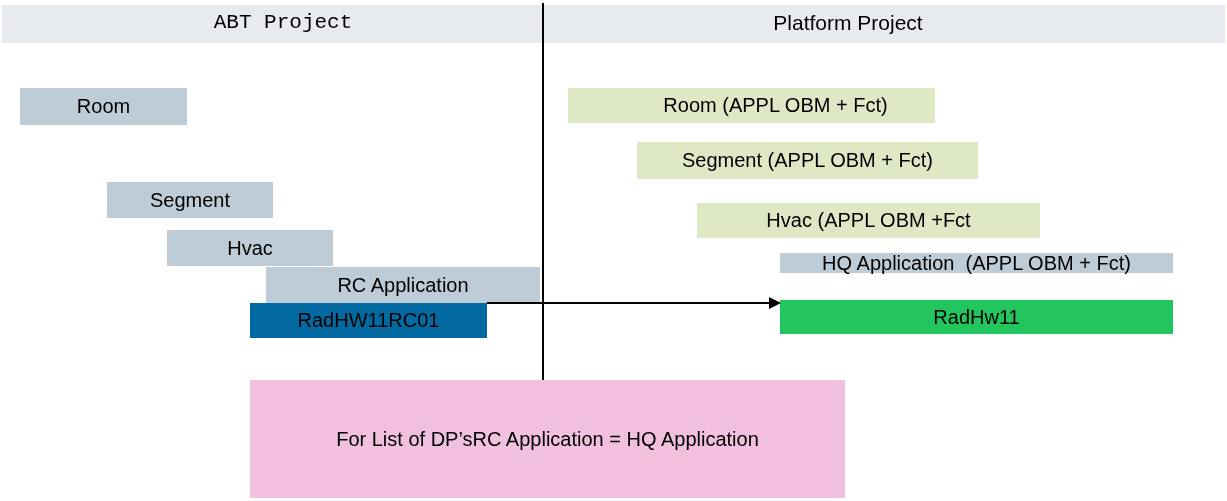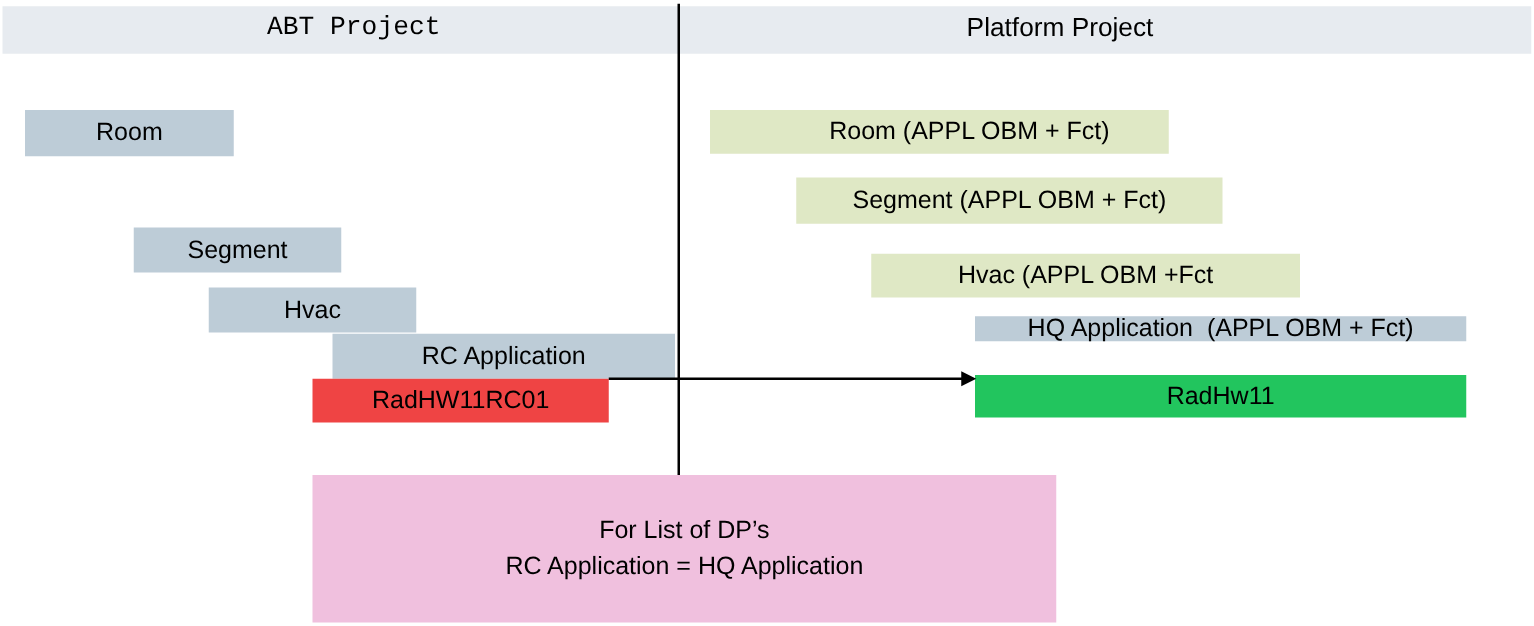--- a/index.html
+++ b/index.html
@@ -36,21 +36,21 @@
   .box {
     position: absolute;
     display: flex;
     align-items: center;
     justify-content: center;
     font-size: 20px;
     white-space: pre;
   }
   .gray  { background: #bdccd7; }
   .lgreen{ background: #dfe8c5; }
-  .peach { background: #ef4444; text-align: right; }
+  .peach { background: #0369a1; text-align: right; }
   .green { background: #22c55e; }
   .arrow-line {
     position: absolute;
     left: 487px; top: 302px;
     width: 283px; height: 2px;
     background: #000000;
   }
   .arrow-head {
     position: absolute;
     left: 769px; top: 297px;
@@ -58,21 +58,21 @@
     border-top: 6px solid transparent;
     border-bottom: 6px solid transparent;
     border-left: 12px solid #000000;
   }
   .note {
     position: absolute;
     left: 250px; top: 380px;
     width: 595px; height: 118px;
     background: #f0c0de;
     display: flex;
-    flex-direction: column;
+    flex-direction: row;
     align-items: center;
     justify-content: center;
     font-size: 20px;
     line-height: 29px;
     text-align: center;
     white-space: pre;
   }
 </style>
 </head>
 <body>

